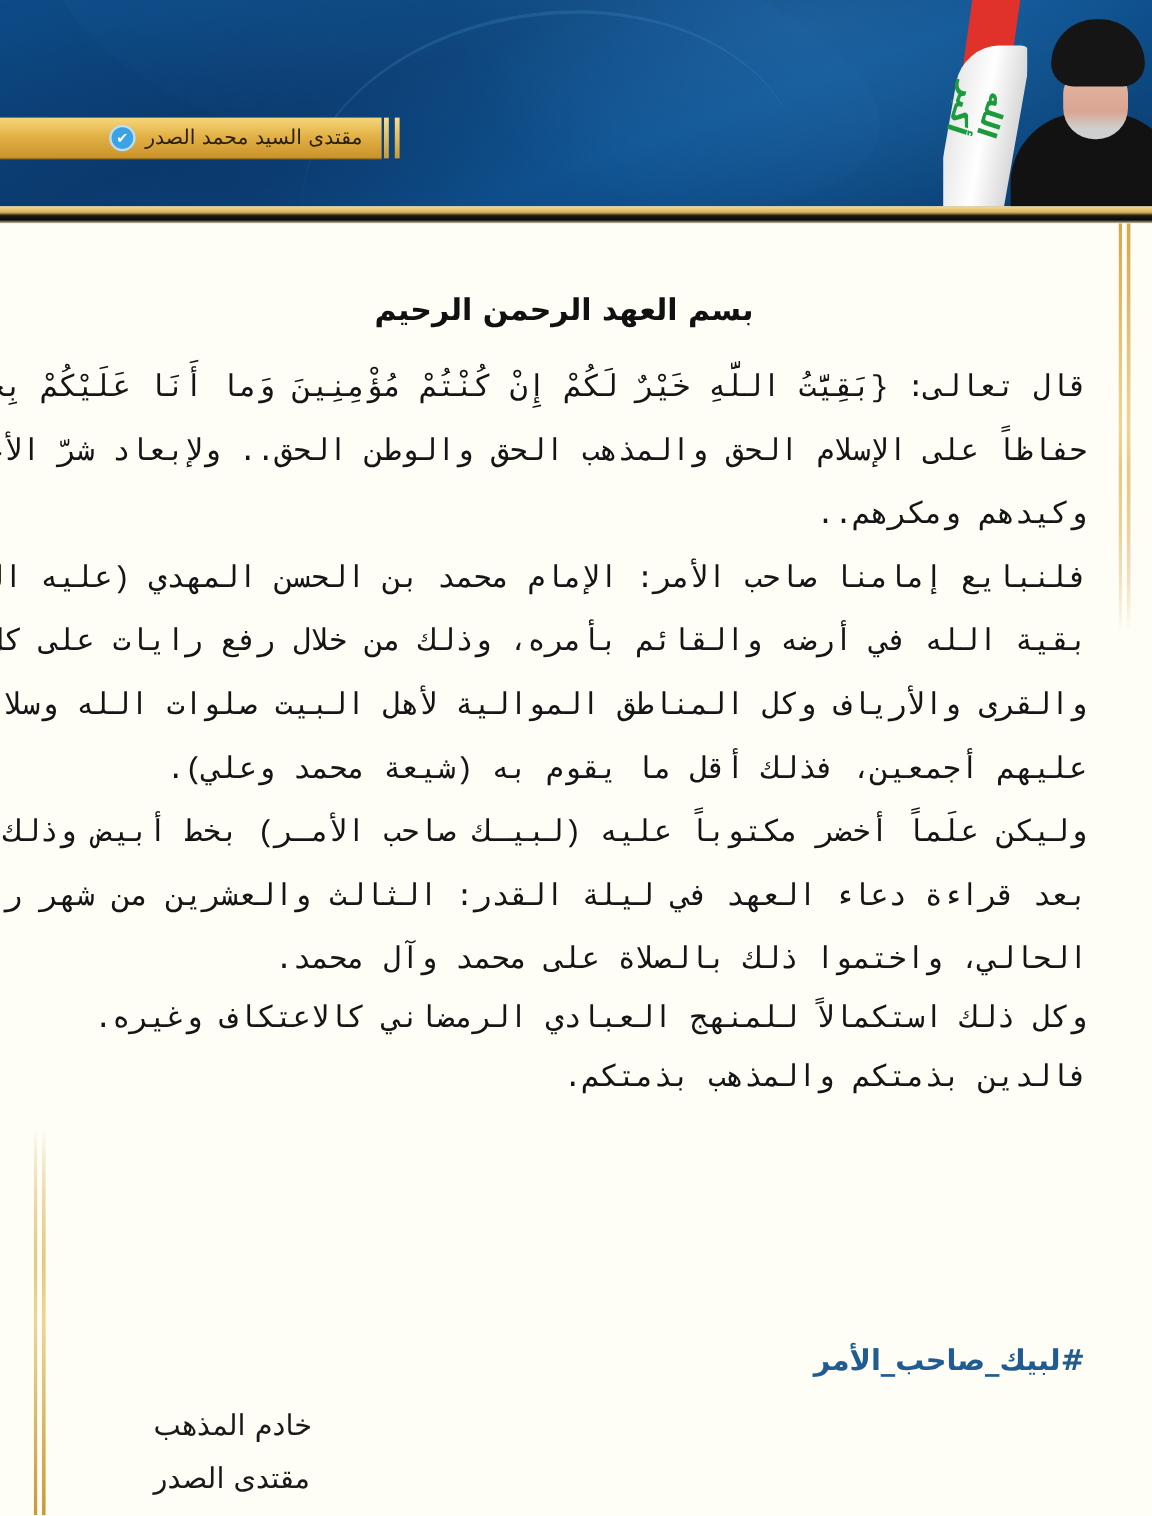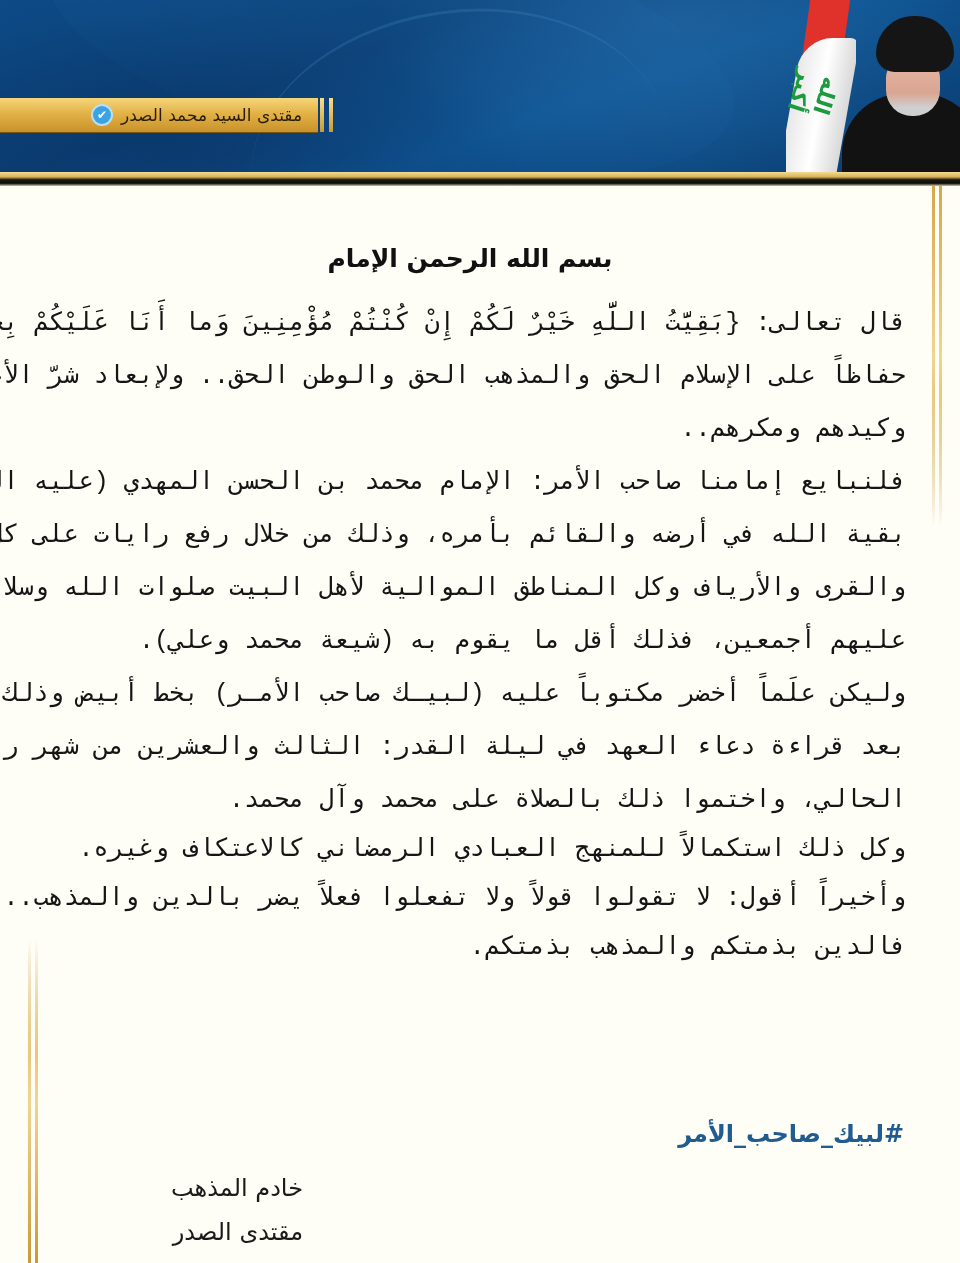--- a/index.html
+++ b/index.html
@@ -142,21 +142,21 @@
       white-space: nowrap; height: 40px;
       text-align: justify; text-align-last: justify;
     }
     .line.short { text-align-last: right; }
     .hashtag {
       position: absolute; right: 56px; top: 918px;
       direction: rtl; font-size: 24px; font-weight: bold; color: #205c8f; margin-top: 16px;
     }
     .signature {
       position: absolute; left: 128px; top: 980px; width: 175px;
-      direction: rtl; text-align: right;
+      direction: rtl; text-align: left;
       font-size: 24px; line-height: 44px; color: #1a1a1a;
     }
   </style>
 </head>
 <body>
 
 <div class="banner">
   <div class="swoosh"></div>
   <div class="swoosh2"></div>
 
@@ -185,35 +185,34 @@
 <div class="gold-rail rail-right">
     <span></span>
     <span></span>
   </div>
 <div class="gold-rail rail-left">
     <span></span>
     <span></span>
   </div>
 
 <div class="letter">
-  <div class="basmala">بسم الله الرحمن الإمام</div>
+  <div class="basmala">بسم العهد الرحمن الرحيم</div>
 
   <div class="body-text">
     <div class="line" style="margin-bottom:13px">قال تعالى: {بَقِيَّتُ اللَّهِ خَيْرٌ لَكُمْ إِنْ كُنْتُمْ مُؤْمِنِينَ وَما أَنَا عَلَيْكُمْ بِحَفِيظ}..</div>
     <div class="line" style="margin-bottom:13px">حفاظاً على الإسلام الحق والمذهب الحق والوطن الحق.. ولإبعاد شرّ الأعداء</div>
     <div class="line short" style="margin-bottom:13px">وكيدهم ومكرهم..</div>
     <div class="line" style="margin-bottom:13px">فلنبايع إمامنا صاحب الأمر: الإمام محمد بن الحسن المهدي (عليه السلام)</div>
     <div class="line" style="margin-bottom:13px">بقية الله في أرضه والقائم بأمره، وذلك من خلال رفع رايات على كل</div>
     <div class="line" style="margin-bottom:13px">والقرى والأرياف وكل المناطق الموالية لأهل البيت صلوات الله وسلامه</div>
     <div class="line short" style="margin-bottom:13px">عليهم أجمعين، فذلك أقل ما يقوم به (شيعة محمد وعلي).</div>
     <div class="line" style="margin-bottom:13px">وليكن علَماً أخضر مكتوباً عليه (لبيـك صاحب الأمـر) بخط أبيض وذلك</div>
     <div class="line" style="margin-bottom:13px">بعد قراءة دعاء العهد في ليلة القدر: الثالث والعشرين من شهر رمضان</div>
     <div class="line short" style="margin-bottom:9px">الحالي، واختموا ذلك بالصلاة على محمد وآل محمد.</div>
     <div class="line short" style="margin-bottom:9px">وكل ذلك استكمالاً للمنهج العبادي الرمضاني كالاعتكاف وغيره.</div>
-    <div class="line" style="margin-bottom:9px">وأخيراً أقول: لا تقولوا قولاً ولا تفعلوا فعلاً يضر بالدين والمذهب..</div>
     <div class="line short">فالدين بذمتكم والمذهب بذمتكم.</div>
   </div>
 
   <div class="hashtag">#لبيك_صاحب_الأمر</div>
 
   <div class="signature">
     <div>خادم المذهب</div>
     <div>مقتدى الصدر</div>
   </div>
 </div>

